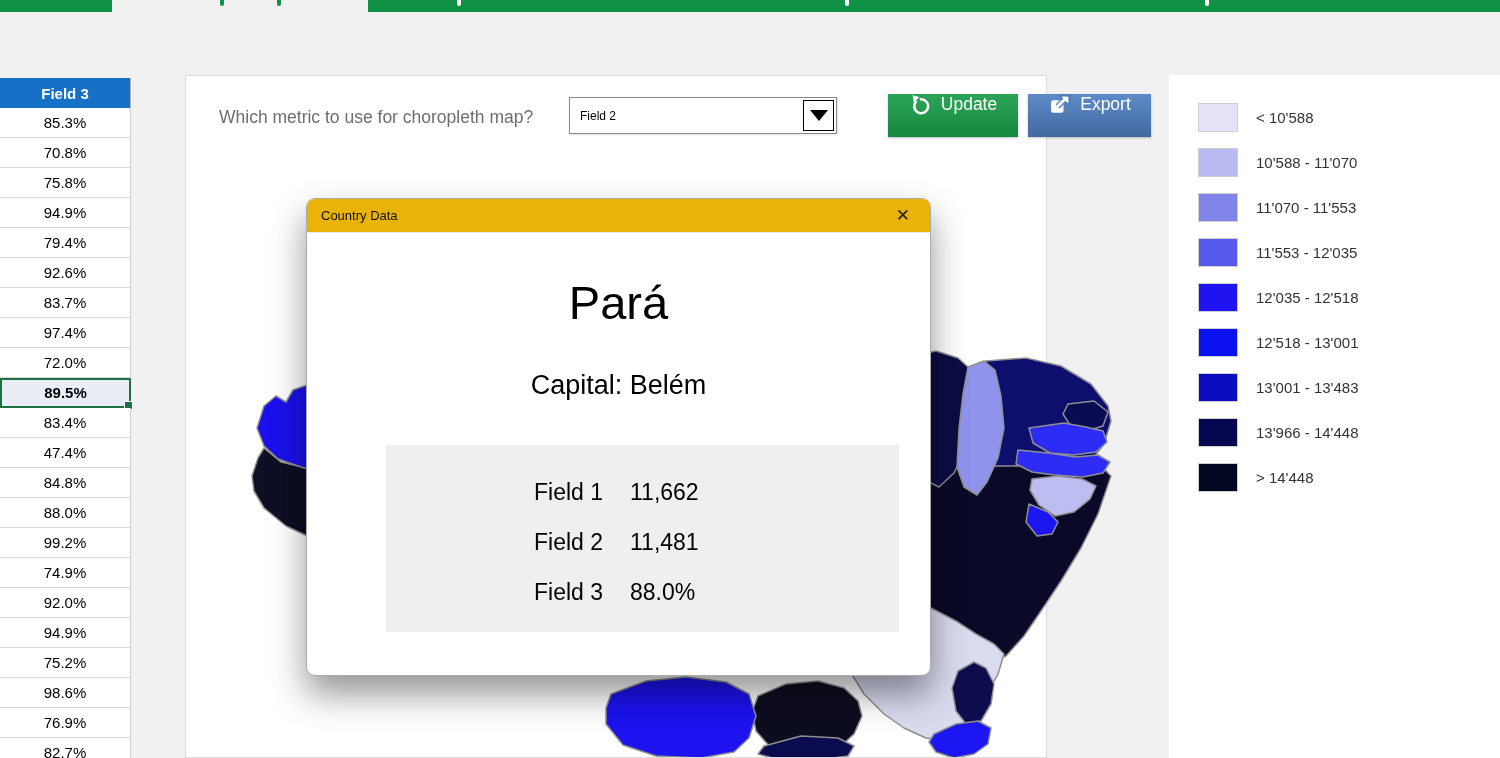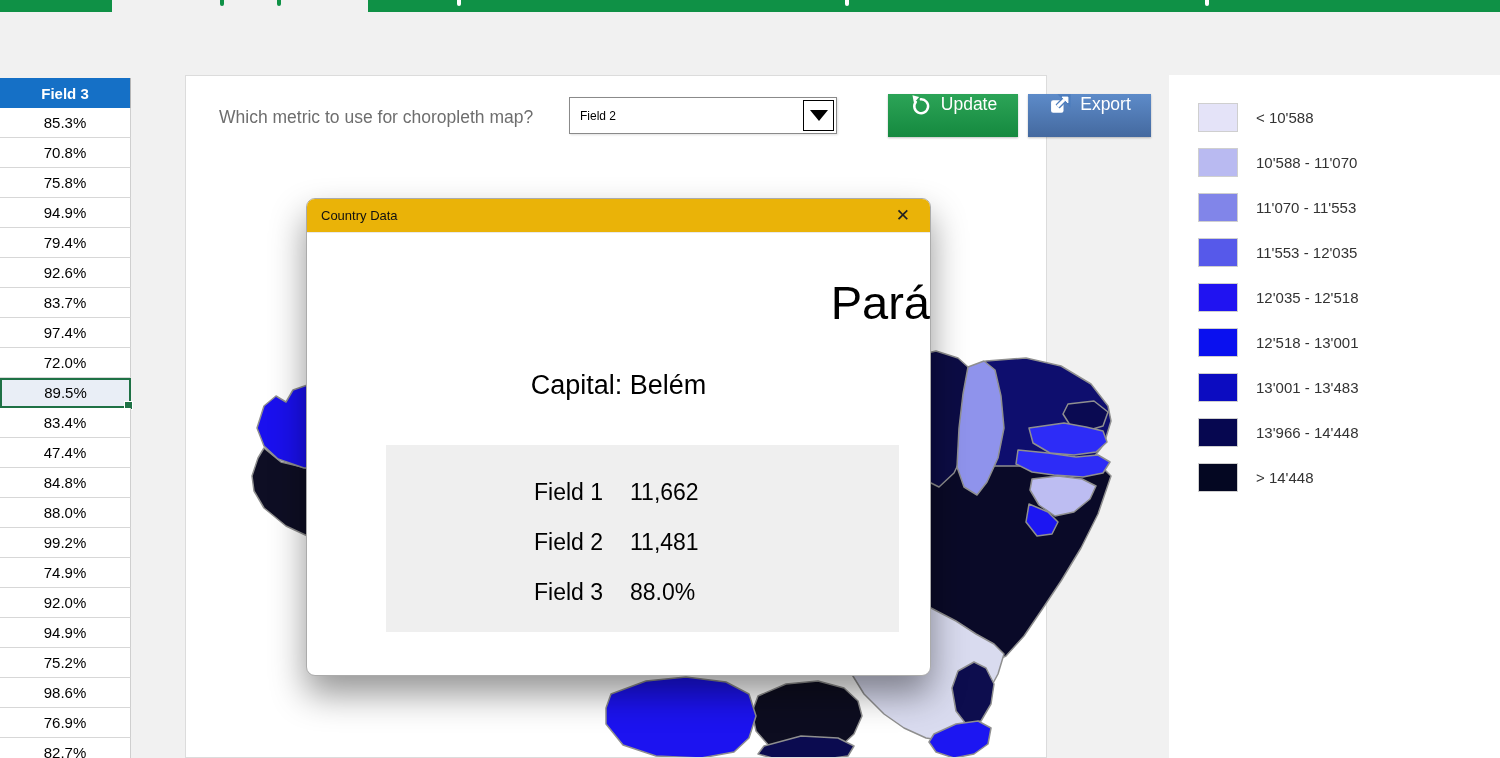--- a/index.html
+++ b/index.html
@@ -11,21 +11,21 @@
   .tabbar { position:absolute; left:0; top:0; width:1500px; height:12px; background:#0f9146; }
   .tab-active { position:absolute; left:112px; top:0; width:256px; height:12px; background:#f1f1f1; }
   .tab-mark { position:absolute; top:0; width:4px; height:6px; border-radius:0 0 2px 2px; }
 
   
   .col { position:absolute; left:0; top:78px; width:131px; }
   .col-header { height:30px; background:#1570c6; color:#fff; font-weight:bold; font-size:15px;
                 display:flex; align-items:center; justify-content:center; border-right:1px solid #b5b5b5; }
   .col-row { height:30px; line-height:29px; text-align:center; font-size:15px; color:#000;
              background:#fff; border-bottom:1px solid #d7d7d7; border-right:1px solid #cfcfcf; position:relative; }
-  .col-row.selected { background:#e9eef6; font-weight:normal; border:2px solid #1e7145; line-height:25px; }
+  .col-row.selected { background:#e9eef6; font-weight:bold; border:2px solid #1e7145; line-height:25px; }
   .col-row.selected::after { content:""; position:absolute; right:-4px; bottom:-4px; width:7px; height:7px;
              background:#1e7145; border:1px solid #fff; }
 
   
   .panel { position:absolute; left:185px; top:75px; width:862px; height:683px;
            background:#fff; border:1px solid #dcdcdc; }
   .map-svg { position:absolute; left:0; top:0; }
 
   .question { position:absolute; left:33px; top:31px; font-size:17.5px; color:#6e6e6e; }
 
@@ -43,21 +43,21 @@
   .btn-update { left:702px; width:130px; background:linear-gradient(#2ca457,#15893f); }
   .btn-export { left:842px; width:123px; background:linear-gradient(#5d8bc9,#44699f); }
 
   
   .dialog { position:absolute; left:120px; top:122px; width:625px; height:478px; background:#fff;
             border:1px solid #ababab; border-radius:9px; box-shadow:0 18px 35px rgba(0,0,0,.42); overflow:hidden; }
   .dialog-titlebar { height:34px; background:#eab308; border-bottom:1px solid #e9e9e9; display:flex;
             align-items:center; justify-content:space-between; padding:0 14px; }
   .dialog-title { font-size:13px; color:#111; }
   .dialog-close { font-size:17px; color:#222; cursor:pointer; line-height:1; padding:2px 6px; }
-  .dialog-state { text-align:right; margin-top:42px; font-size:47px; color:#000; }
+  .dialog-state { text-align:center; margin-top:42px; font-size:47px; color:#000; }
   .dialog-capital { text-align:center; margin-top:40px; font-size:27px; color:#000; }
   .fields-box { position:absolute; left:79px; top:246px; width:513px; height:187px; background:#efefef;
                 padding-top:22px; }
   .field-row { display:grid; grid-template-columns:96px auto; margin-left:148px; height:50px;
                align-items:center; font-size:23px; color:#000; }
 
   
   .legend { position:absolute; left:1169px; top:75px; width:331px; height:683px; background:#fff;
             padding:28px 8px 0 29px; display:flex; flex-direction:column; gap:16px; }
   .legend-row { display:flex; align-items:center; height:29px; gap:18px; }

